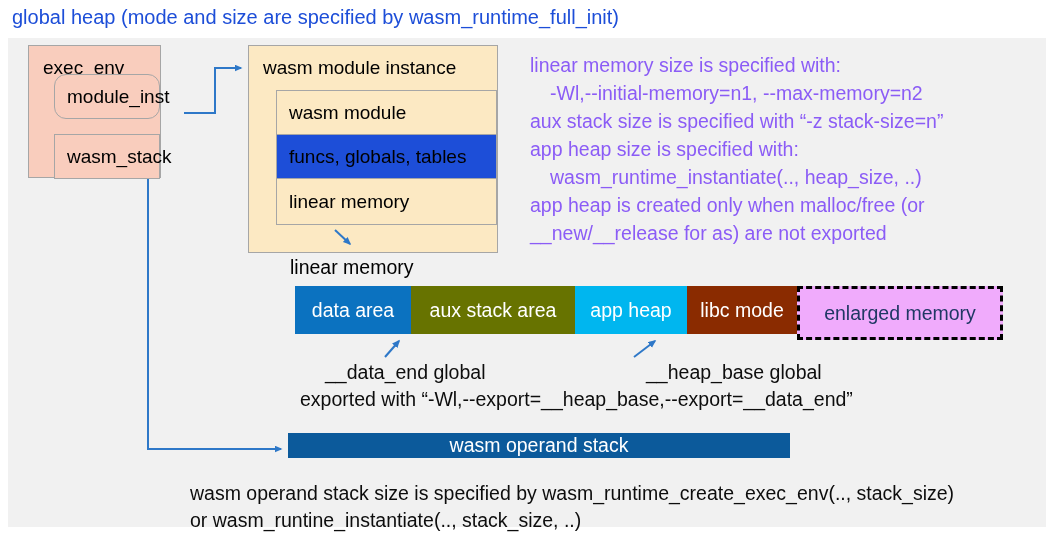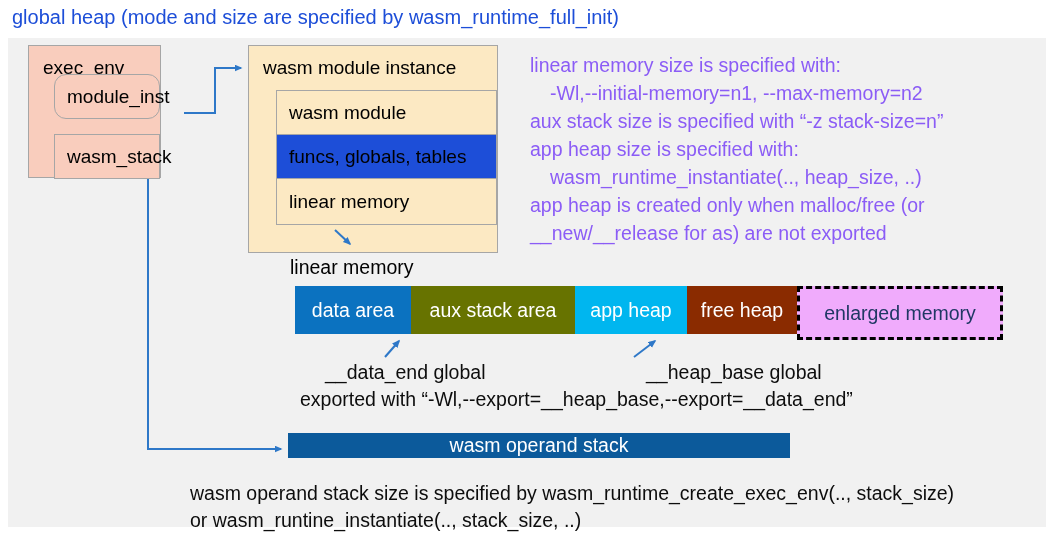--- a/index.html
+++ b/index.html
@@ -68,21 +68,21 @@
     <div class="line indent">wasm_runtime_instantiate(.., heap_size, ..)</div>
     <div class="line">app heap is created only when malloc/free (or</div>
     <div class="line">__new/__release for as) are not exported</div>
   </div>
 
   <div class="abs lm-label">linear memory</div>
   <div class="abs membar">
     <div class="seg" style="width: 116px; background-color: rgb(11, 114, 192);">data area</div>
     <div class="seg" style="width: 164px; background-color: rgb(103, 115, 0);">aux stack area</div>
     <div class="seg" style="width: 112px; background-color: rgb(0, 182, 239);">app heap</div>
-    <div class="seg" style="width: 110px; background-color: rgb(138, 43, 0);">free heap</div>
+    <div class="seg" style="width: 110px; background-color: rgb(138, 43, 0);">libc mode</div>
     <div class="seg-enlarged" style="width: 200px; color: rgb(31, 56, 100);">enlarged memory</div>
   </div>
 
   <div class="abs ann" style="left:325px;top:361px;">__data_end global</div>
   <div class="abs ann" style="left:602px;top:361px;margin-left:44px;">__heap_base global</div>
   <div class="abs ann" style="left:300px;top:388px;">exported with “-Wl,--export=__heap_base,--export=__data_end”</div>
 
   <div class="abs opbar" style="background-color: rgb(12, 90, 155);">wasm operand stack</div>
 
   <div class="abs footer">

